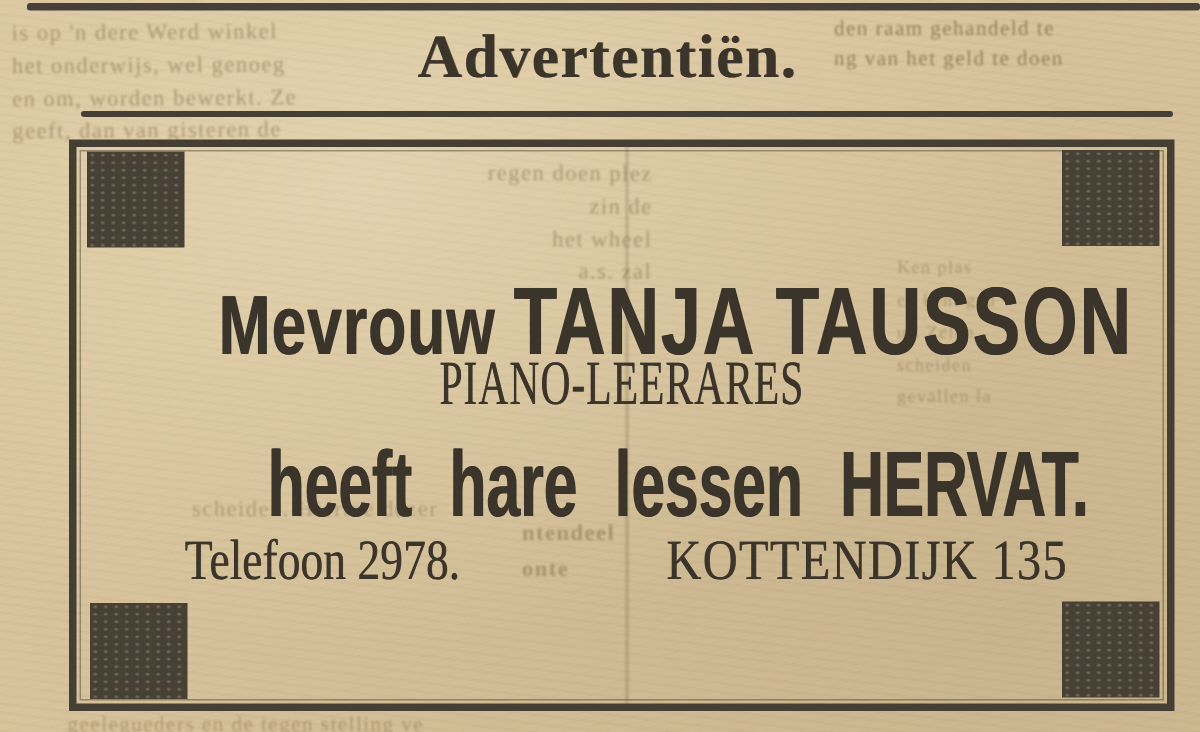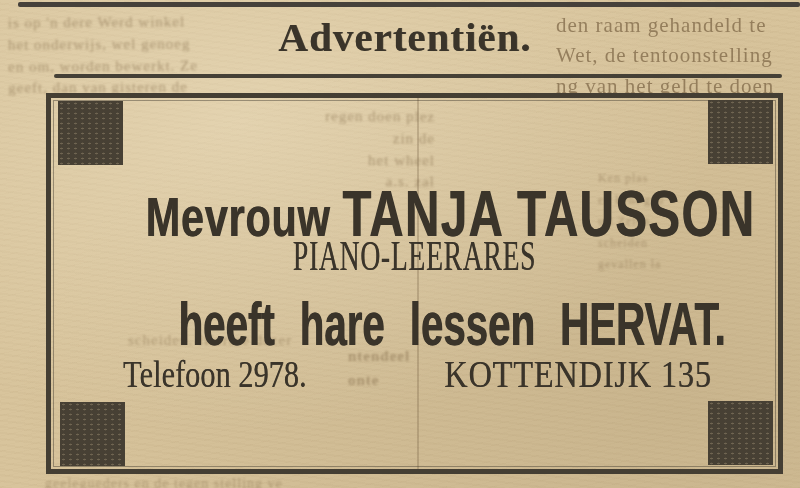--- a/index.html
+++ b/index.html
@@ -66,21 +66,21 @@
   }
   .phone{transform:scaleX(.8);transform-origin:0 50%;text-shadow:.4px 0 0 rgba(58,52,42,.8);}
   .address{transform:scaleX(.85);transform-origin:100% 50%;letter-spacing:1px;text-shadow:.4px 0 0 rgba(58,52,42,.8);}
   
   .ghost{
     position:absolute;color:#87704e;filter:blur(.8px);opacity:.58;
     font-family:"Liberation Serif",serif;line-height:1.45;font-size:15px;
     letter-spacing:1px;white-space:nowrap;pointer-events:none;
   }
   .ghost-tl{left:8px;top:12px;width:240px;transform:rotate(-.4deg);}
-  .ghost-tr{left:556px;top:10px;width:240px;font-size:21px;opacity:.72;color:#7c6545;filter:blur(.7px);}
+  .ghost-tr{left:556px;top:10px;width:240px;font-size:14px;opacity:.72;color:#7c6545;filter:blur(.7px);}
   .ghost-il{left:225px;top:106px;width:210px;text-align:right;transform:rotate(.3deg);}
   .ghost-ir{left:598px;top:168px;width:170px;font-size:12px;opacity:.5;line-height:1.8;}
   .ghost-ap{left:128px;top:330px;width:400px;opacity:.5;}
   .ghost-mid{left:348px;top:344px;width:110px;opacity:.55;line-height:1.6;font-weight:bold;}
   .ghost-bf{left:45px;top:474px;width:560px;opacity:.5;font-size:14px;}
   .fold-line{
     position:absolute;left:417px;top:96px;width:2px;height:376px;
     background:rgba(110,90,60,.28);filter:blur(.6px);
   }
 </style>
@@ -90,21 +90,20 @@
 <div class="page">
 
   <div class="ghost ghost-tl">
     <div>is op 'n dere Werd winkel</div>
     <div>het onderwijs, wel genoeg</div>
     <div>en om, worden bewerkt. Ze</div>
     <div>geeft, dan van gisteren de</div>
   </div>
   <div class="ghost ghost-tr">
     <div>den raam gehandeld te</div>
-    <div>Wet, de tentoonstelling</div>
     <div>ng van het geld te doen</div>
   </div>
   <div class="ghost ghost-il">
     <div>regen doen plez</div>
     <div>zin de</div>
     <div>het wheel</div>
     <div>a.s. zal</div>
   </div>
   <div class="ghost ghost-ir">
     <div>Ken plas</div>

